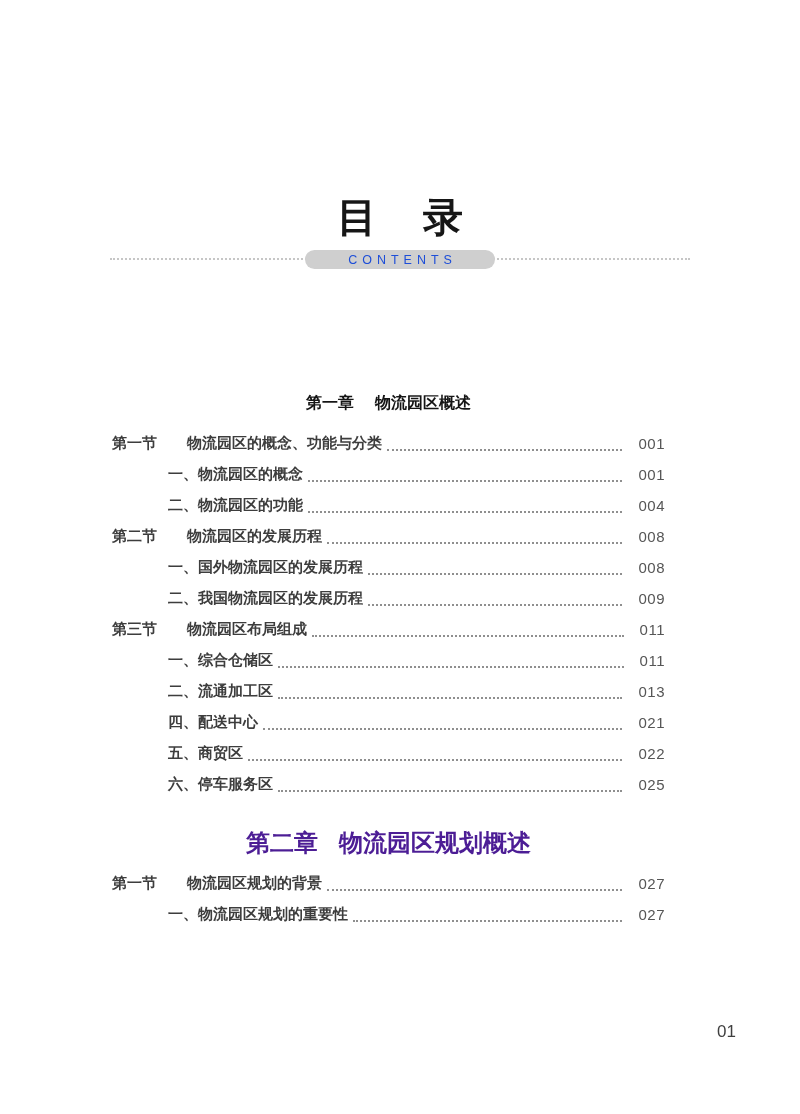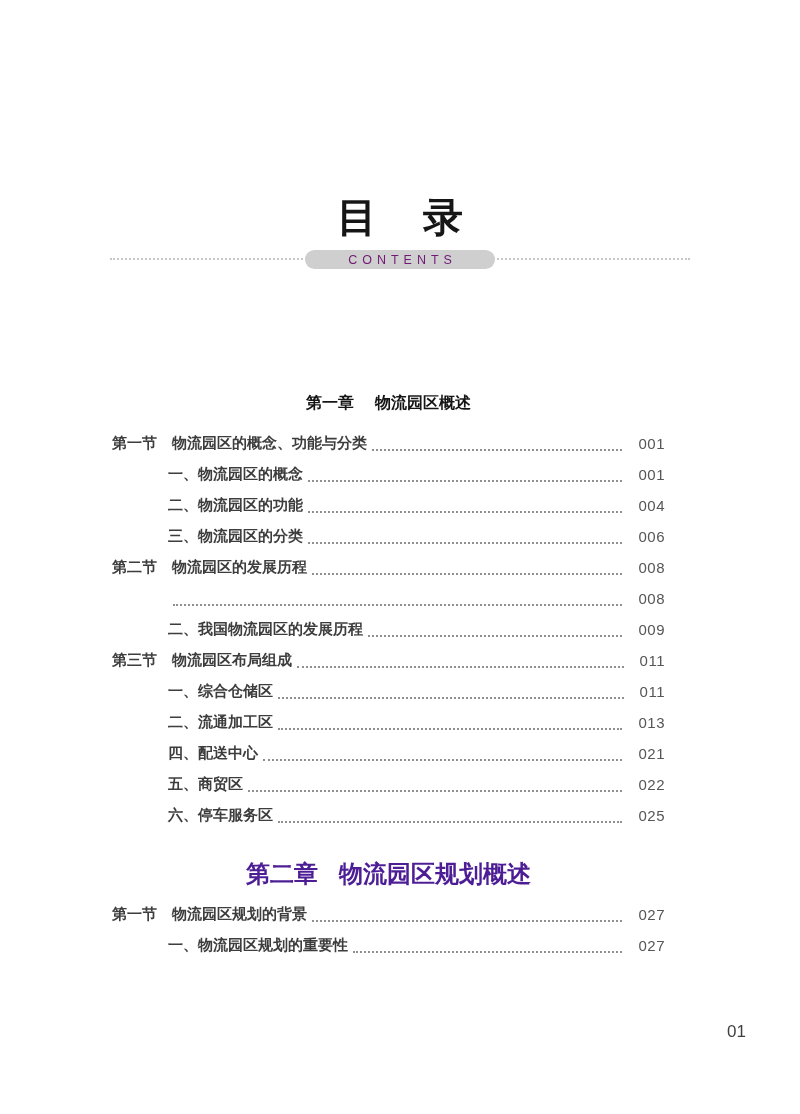--- a/index.html
+++ b/index.html
@@ -61,48 +61,48 @@
   .entries { margin-top: 12px; }
 
   .toc-row {
     display: flex; align-items: center;
     height: 31px;
     font-size: 15px; font-weight: 600;
     color: #3d3d3d;
     white-space: nowrap;
   }
   .toc-row.item { padding-left: 56px; text-align: center; }
-  .toc-row .row-label { margin-right: 15px; }
+  .toc-row .row-label { margin-right: 30px; }
   .toc-row .leader {
     flex: 1; height: 0;
     align-self: flex-end;
     margin: 0 1px 8px 5px;
     border-bottom: 2px dotted #8f8f8f;
   }
   .toc-row .row-page {
     font-weight: 400;
     color: #565656;
     letter-spacing: 0.5px;
     margin-left: 15px;
   }
 
   
   .page-num {
-    position: absolute; right: 54px; top: 1022px;
+    position: absolute; right: 64px; top: 1022px;
     font-size: 17px; color: #3f3f3f;
   }
 </style>
 </head>
 <body>
 
 <div class="toc-title"><span>目</span><span class="gap"></span><span>录</span></div>
 
 <div class="band">
   <div class="rule"></div>
-  <div class="pill" style="background: rgb(207, 207, 207); color: #701a75;">CONTENTS</div>
+  <div class="pill" style="background: rgb(207, 207, 207); color: #1d4ed8;">CONTENTS</div>
 </div>
 
 <div class="content">
     <section class="chapter chapter--0">
       <div class="chapter-heading"><span class="ch-label">第一章</span><span>物流园区概述</span></div>
       <div class="entries">
         <div class="toc-row section">
           <span class="row-label">第一节</span>
           <span class="row-title">物流园区的概念、功能与分类</span>
           <div class="leader"></div>
@@ -111,32 +111,28 @@
         <div class="toc-row item">
           <span class="row-title">一、物流园区的概念</span>
           <div class="leader"></div>
           <span class="row-page">001</span>
         </div>
         <div class="toc-row item">
           <span class="row-title">二、物流园区的功能</span>
           <div class="leader"></div>
           <span class="row-page">004</span>
         </div>
-        <div class="toc-row item">
-          <span class="row-title">三、物流园区的分类</span>
-          <div class="leader"></div>
-          <span class="row-page">006</span>
-        </div>
         <div class="toc-row section">
           <span class="row-label">第二节</span>
           <span class="row-title">物流园区的发展历程</span>
           <div class="leader"></div>
           <span class="row-page">008</span>
         </div>
         <div class="toc-row item">
+          <span class="row-title">一、国外物流园区的发展历程</span>
           <div class="leader"></div>
           <span class="row-page">008</span>
         </div>
         <div class="toc-row item">
           <span class="row-title">二、我国物流园区的发展历程</span>
           <div class="leader"></div>
           <span class="row-page">009</span>
         </div>
         <div class="toc-row section">
           <span class="row-label">第三节</span>

